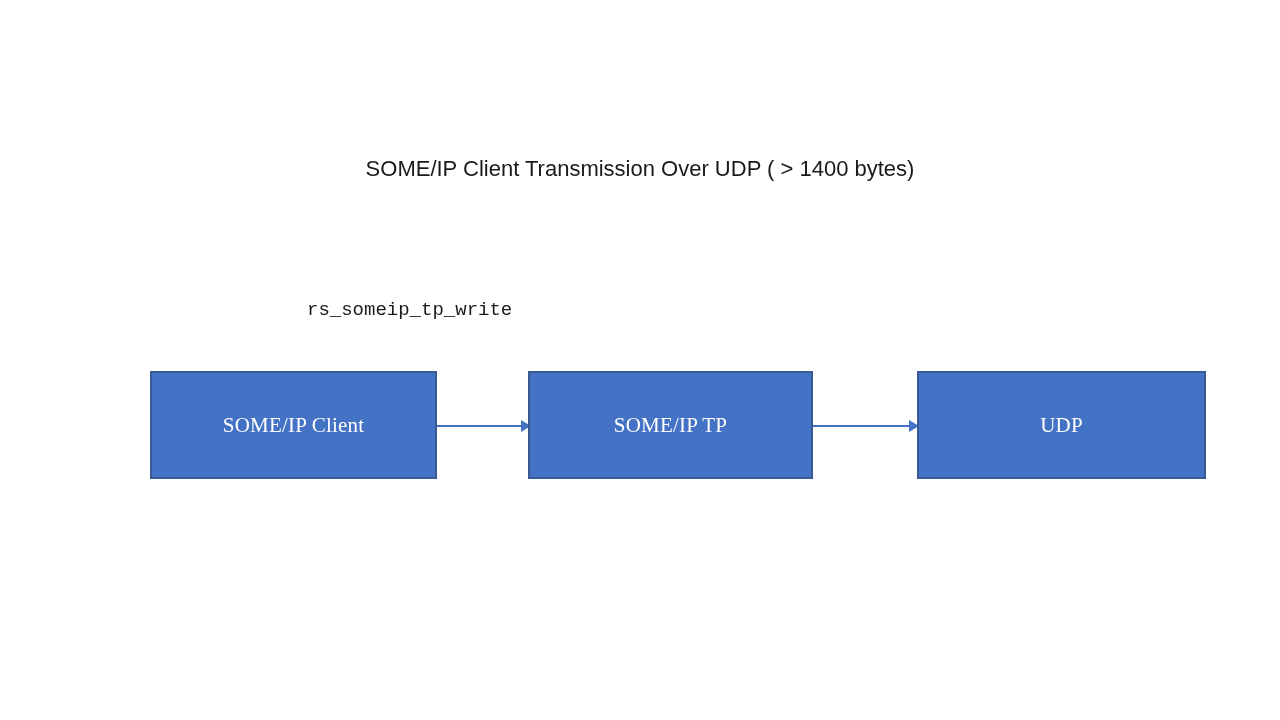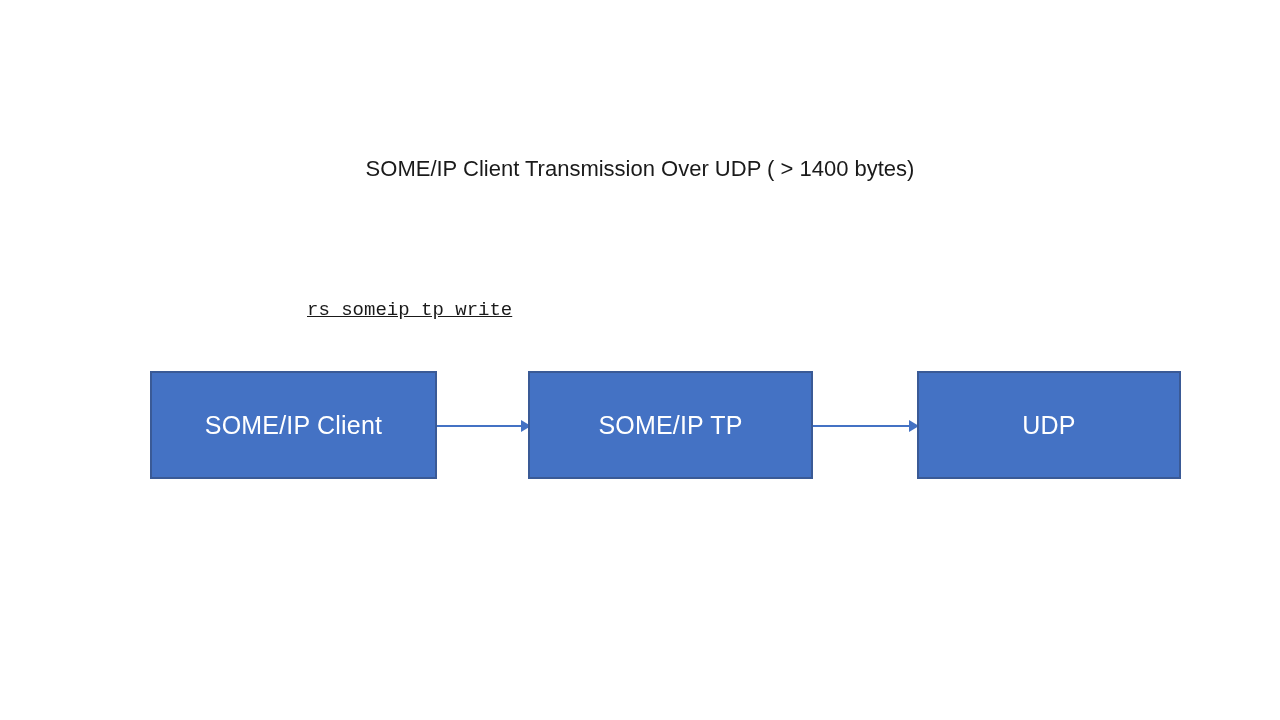--- a/index.html
+++ b/index.html
@@ -39,29 +39,29 @@
     top: 371px;
     height: 108px;
     box-sizing: border-box;
     background: #4472c4;
     border: 2px solid #3a5a96;
     display: flex;
     align-items: center;
     justify-content: center;
   }
   .node-label {
-    font-family: Liberation Sans, sans-serif;
-    font-size: 25px;
+    font-family: Liberation Serif, serif;
+    font-size: 21px;
     color: #ffffff;
     white-space: nowrap;
     letter-spacing: 0.2px;
   }
   #node-client { left: 150px; width: 287px; }
   #node-tp     { left: 528px; width: 285px; }
-  #node-udp    { left: 917px; width: 264px; }
+  #node-udp    { left: 917px; width: 289px; }
 
   
   .edge-line {
     position: absolute;
     top: 425px;
     height: 2px;
     background: #4472c4;
   }
   #edge-1-line { left: 437px; width: 101px; }
   #edge-2-line { left: 813px; width: 106px; }
@@ -91,21 +91,20 @@
     border-left: 14px solid rgba(255,255,255,0.18);
   }
 
   
   .call-label {
     position: absolute;
     font-family: "Liberation Mono", monospace;
     font-size: 19px;
     color: #1a1a1a;
     white-space: nowrap;
-    text-decoration: underline;
   }
   #call-label-1 { left: 307px; top: 299px; }
   #call-label-2 { left: 766px; top: 305px; }
 </style>
 </head>
 <body>
 
 <div id="canvas">
 
   <div class="diagram-title">SOME/IP Client Transmission Over UDP ( &gt; 1400 bytes)</div>

